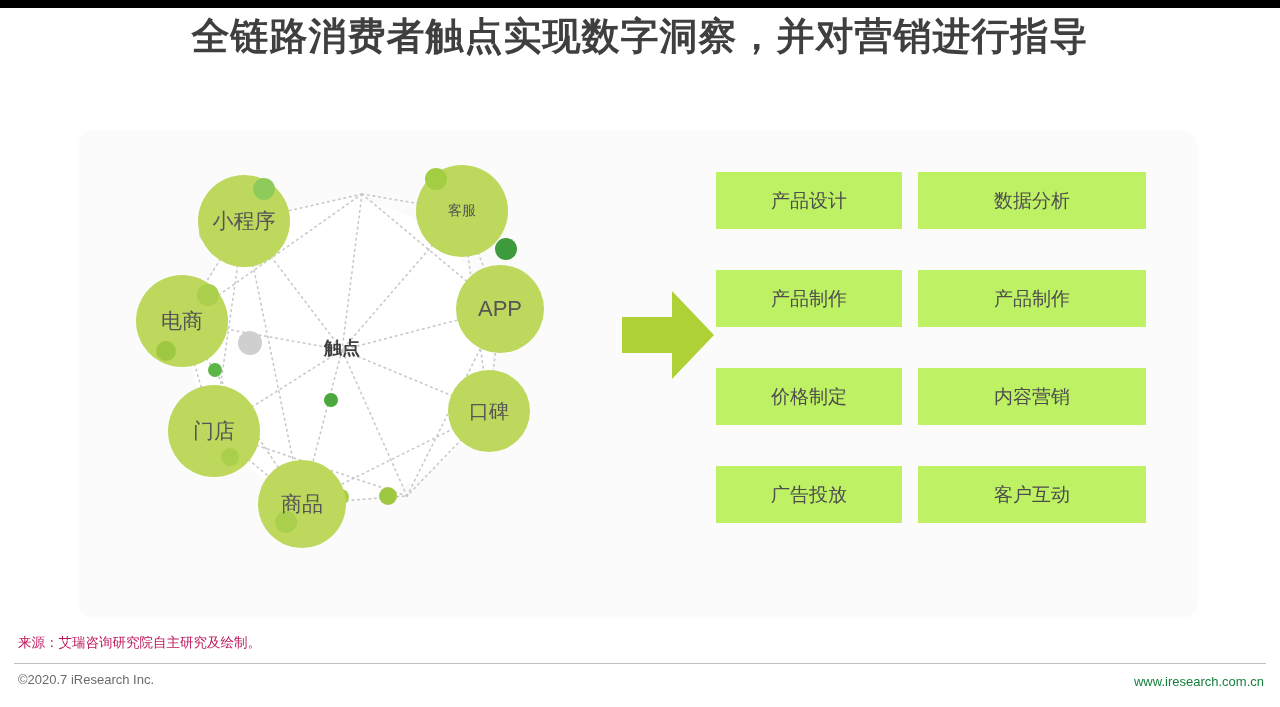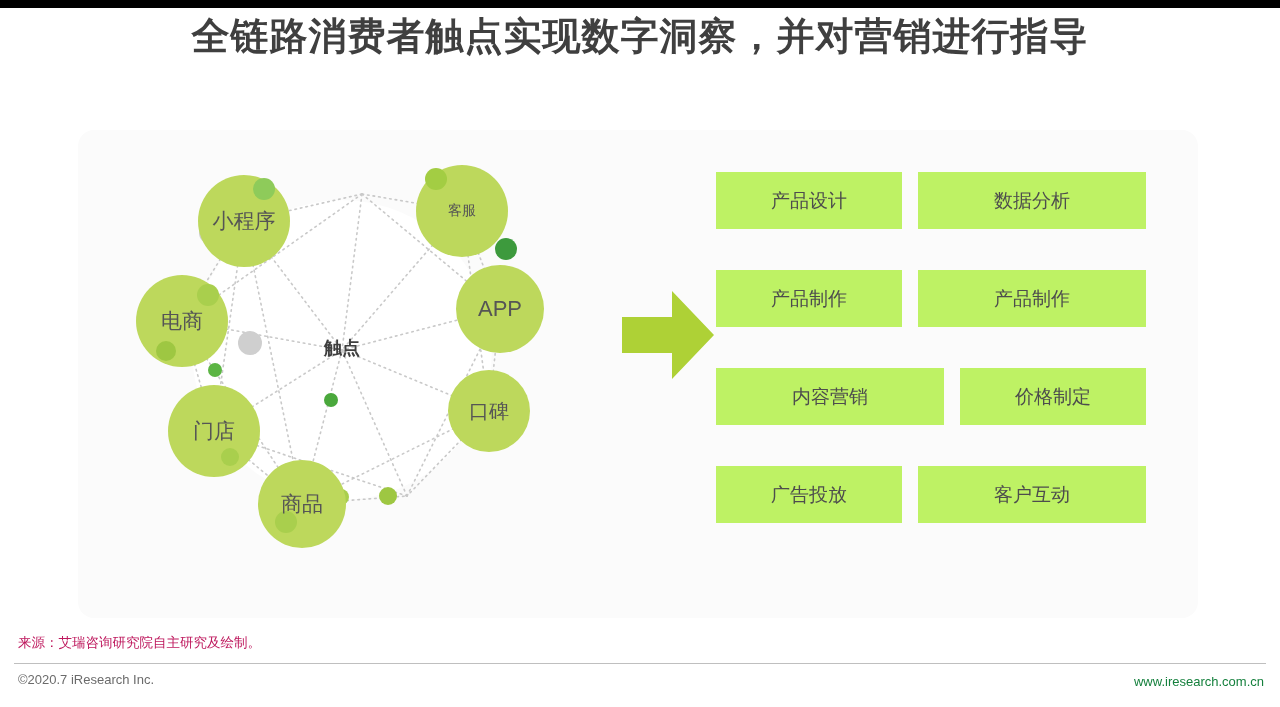--- a/index.html
+++ b/index.html
@@ -249,22 +249,22 @@
   <div id="capability-grid">
       <div class="cap-row">
         <div class="cap-box col-a">产品设计</div>
         <div class="cap-box col-b">数据分析</div>
       </div>
       <div class="cap-row">
         <div class="cap-box col-a">产品制作</div>
         <div class="cap-box col-b">产品制作</div>
       </div>
       <div class="cap-row">
+        <div class="cap-box col-a">价格制定</div>
         <div class="cap-box col-b">内容营销</div>
-        <div class="cap-box col-a">价格制定</div>
       </div>
       <div class="cap-row">
         <div class="cap-box col-a">广告投放</div>
         <div class="cap-box col-b">客户互动</div>
       </div>
     </div>
 
 </div>
 
 <div id="source-note">来源：艾瑞咨询研究院自主研究及绘制。</div>

